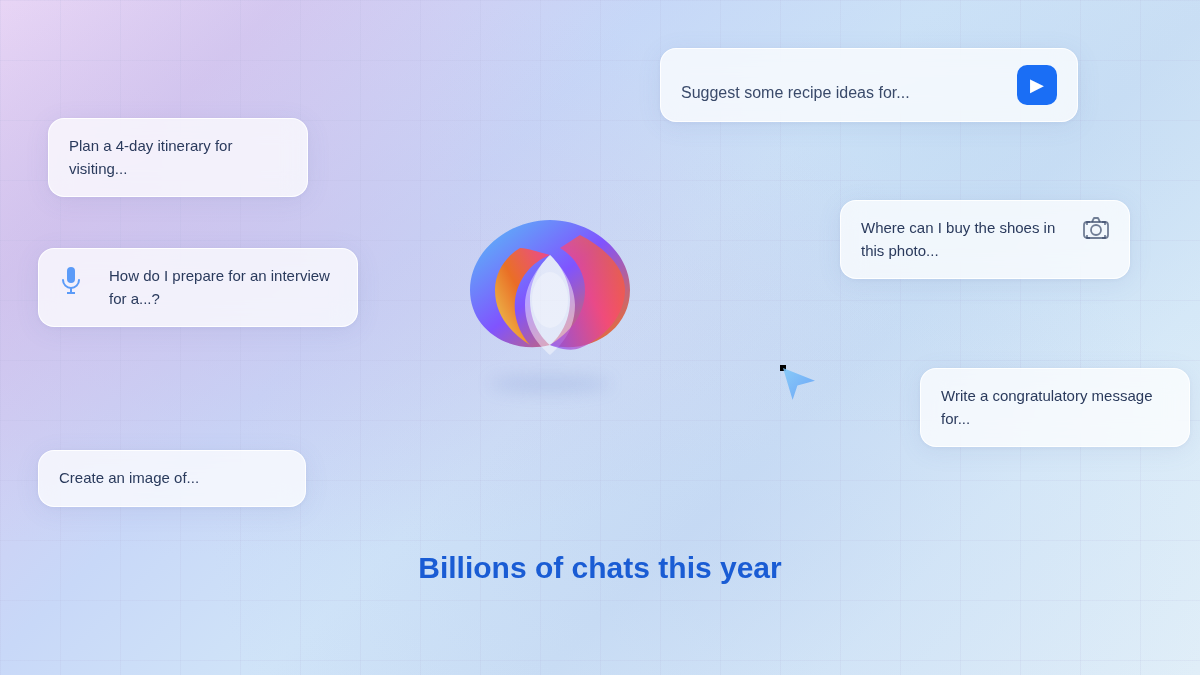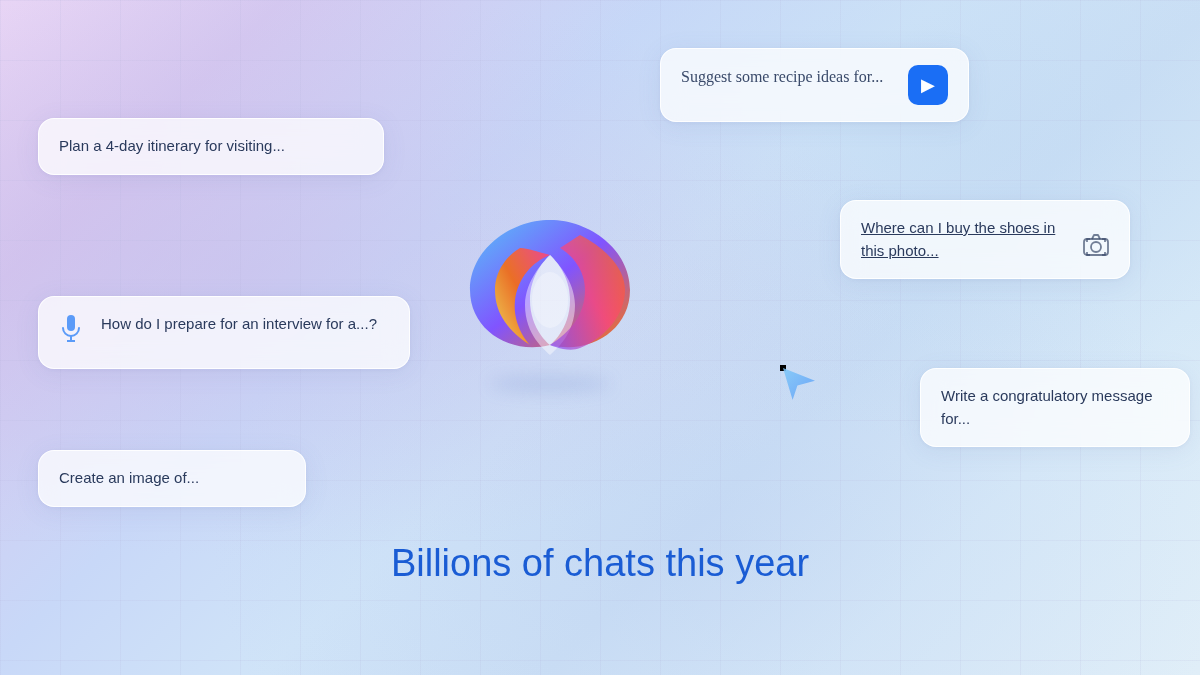--- a/index.html
+++ b/index.html
@@ -54,58 +54,56 @@
       box-shadow: 0 4px 24px rgba(100,120,180,0.1), 0 1px 4px rgba(100,120,180,0.08);
       border: 1px solid rgba(255,255,255,0.9);
       color: #2a3a5c;
       font-size: 15px;
       line-height: 1.5;
     }
 
     
     .card-itinerary {
       top: 118px;
-      left: 38px;
-      width: 346px;
+      left: 48px;
+      width: 260px;
     }
 
     
     .card-interview {
       top: 248px;
       left: 38px;
-      width: 372px;
+      width: 320px;
       display: flex;
       align-items: flex-start;
-      gap: 18px;
-      margin-top: 48px;
+      gap: 26px;
     }
 
     .mic-icon {
       color: #5b9bf8;
       font-size: 22px;
       margin-top: 2px;
       flex-shrink: 0;
     }
 
     
     .card-image {
       top: 450px;
       left: 38px;
       width: 268px;
     }
 
     
     .card-recipe {
       top: 48px;
       left: 660px;
-      width: 309px;
-      display: flex;
-      align-items: flex-start;
+      width: 418px;
+      display: flex;
+      align-items: flex-end;
       gap: 12px;
-      font-family: Liberation Serif, serif;
     }
 
     .recipe-text {
       flex: 1;
       font-size: 16px;
       color: #3a4a6a;
     }
 
     .send-btn {
       width: 40px;
@@ -126,23 +124,21 @@
 
     
     .card-shoes {
       top: 200px;
       left: 840px;
       width: 290px;
     }
 
     .shoes-content {
       display: flex;
-      align-items: flex-end;
       justify-content: space-between;
-      text-decoration: underline;
     }
 
     
     .card-congrats {
       top: 368px;
       left: 920px;
       width: 270px;
     }
 
     
@@ -161,22 +157,22 @@
       width: 200px;
       height: 200px;
     }
 
     
     .tagline {
       position: absolute;
       bottom: 90px;
       left: 50%;
       transform: translateX(-50%);
-      font-size: 38px;
-      font-weight: 400;
+      font-size: 30px;
+      font-weight: 700;
       color: #1a5cd4;
       white-space: nowrap;
       text-align: center;
     }
 
     
     .cursor {
       position: absolute;
       top: 365px;
       left: 780px;

